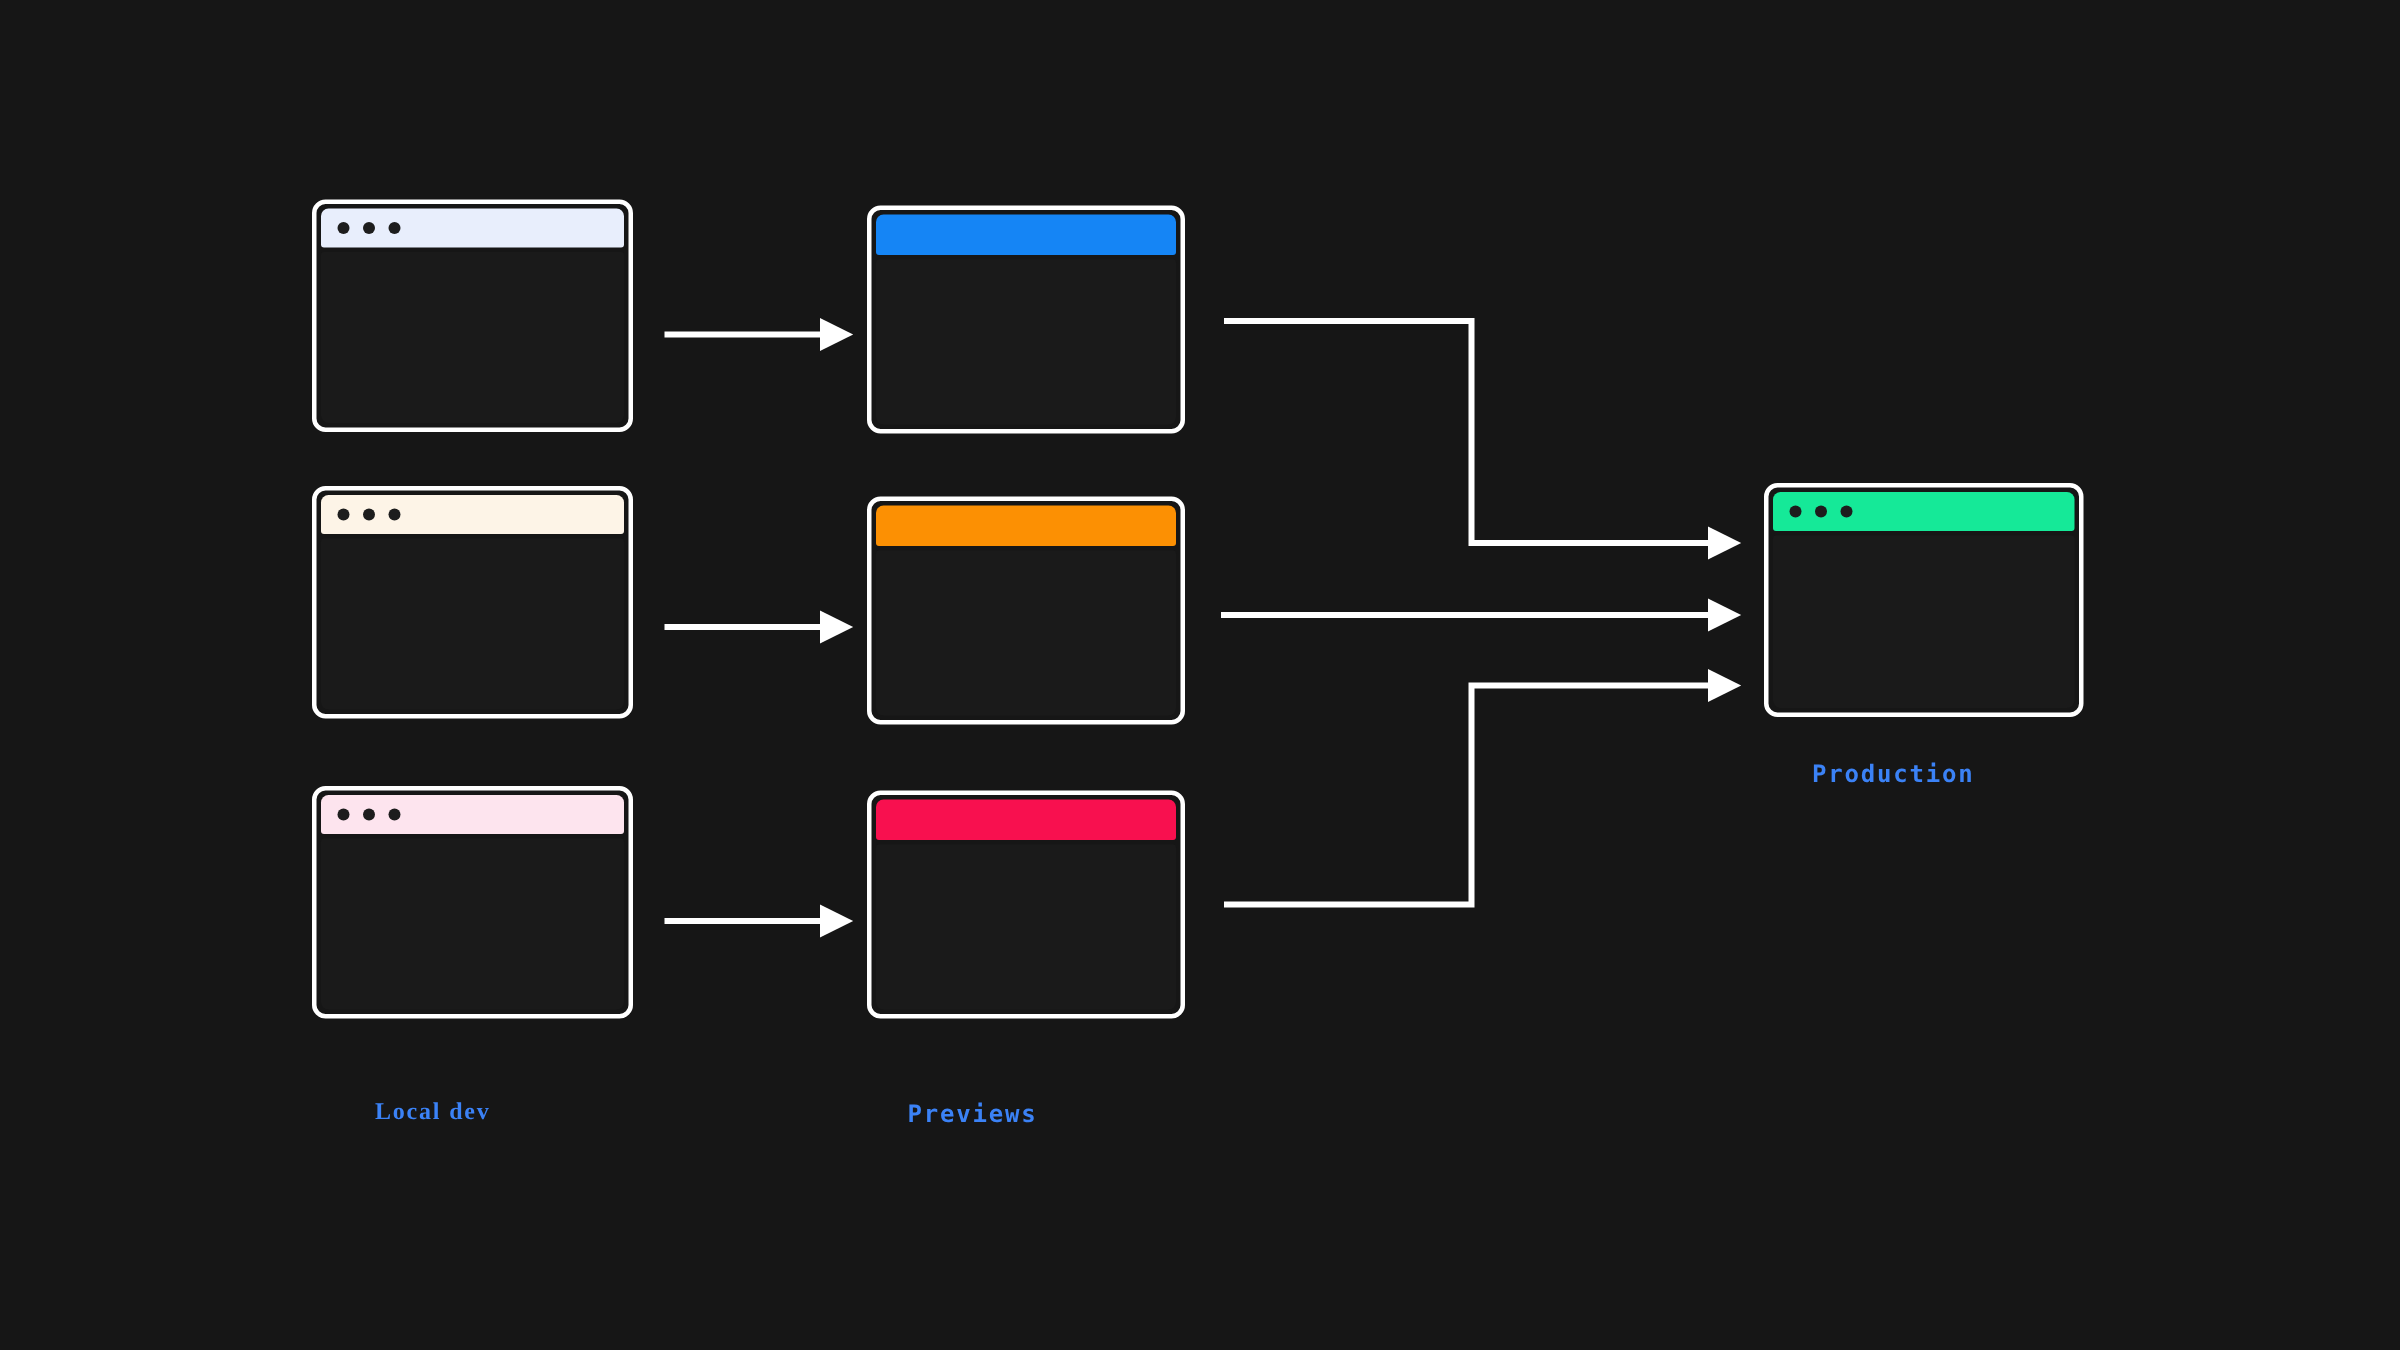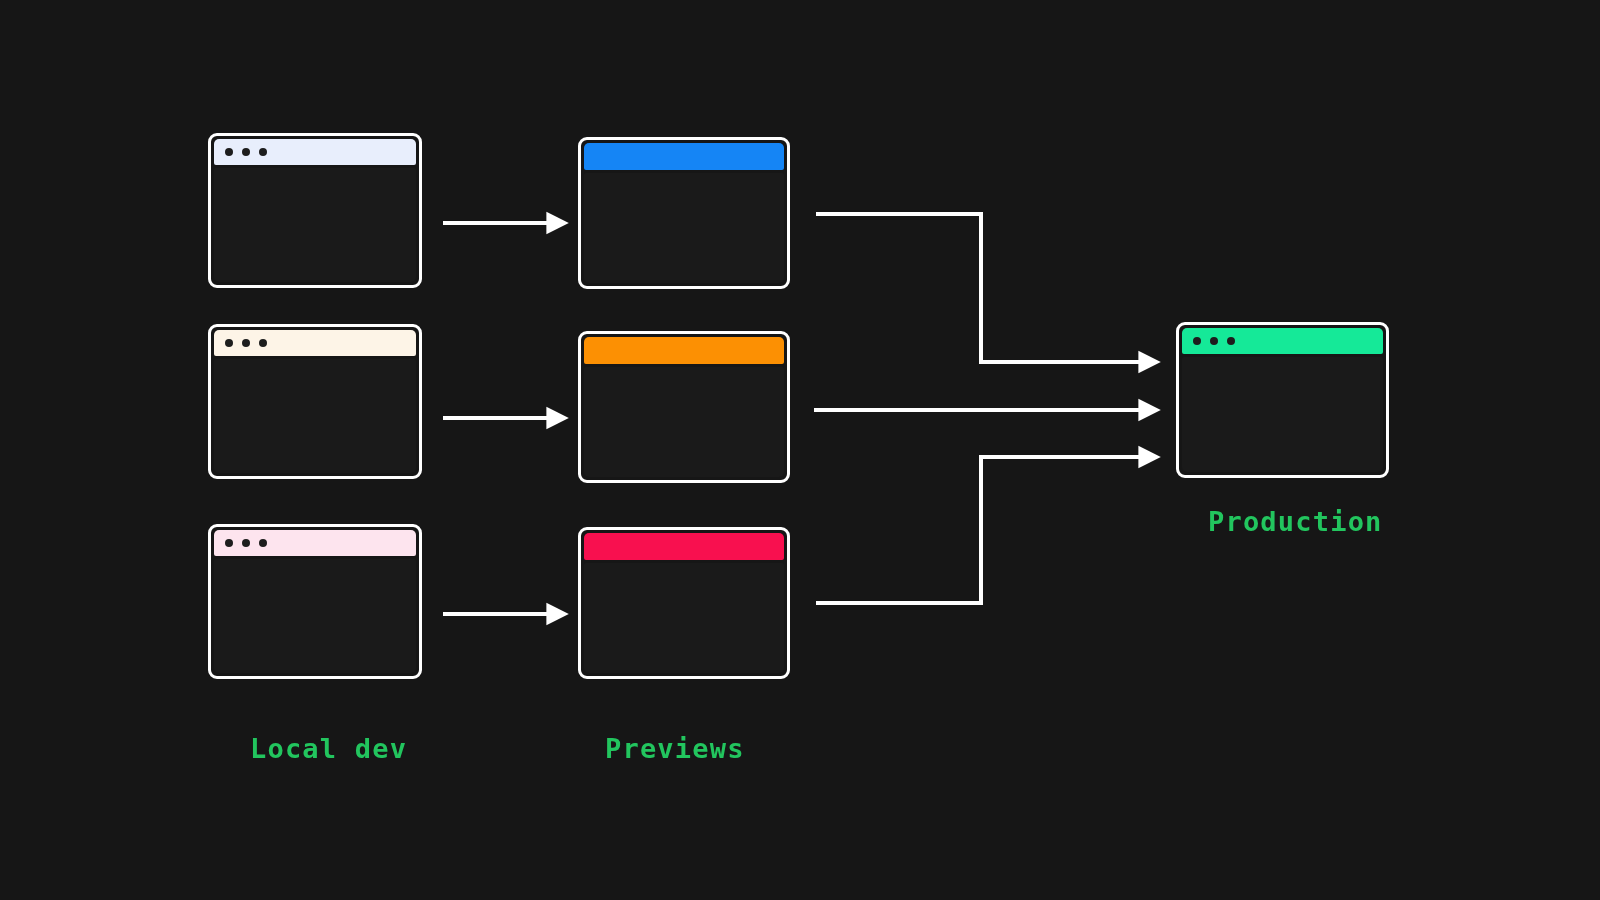--- a/index.html
+++ b/index.html
@@ -52,22 +52,22 @@
   .dot {
     width: 8px;
     height: 8px;
     border-radius: 50%;
     background: #1d1d1d;
   }
 
   
   .col-label {
     position: absolute;
-    color: #22c55e;
-    font-size: 27px;
+    color: #3b82f6;
+    font-size: 16px;
     font-weight: 700;
     letter-spacing: 1.2px;
     white-space: nowrap;
     font-family: "DejaVu Sans Mono", "Liberation Mono", monospace;
   }
 
   
   #connectors {
     position: absolute;
     left: 0;
@@ -108,21 +108,21 @@
     <div class="win-header" style="background:#fde4ee;">
       <div class="dots">
         <span class="dot" style="background:#1d1d1d;"></span>
         <span class="dot" style="background:#1d1d1d;"></span>
         <span class="dot" style="background:#1d1d1d;"></span>
       </div>
     </div>
     <div class="win-body"></div>
   </div>
 
-  <div class="col-label" style="left:250px; top:733px;">Local dev</div>
+  <div class="col-label" style="left:250px; top:733px;font-family:Liberation Serif, serif;">Local dev</div>
 
   <div class="win" style="left:578px; top:137px; width:212px; height:152px;">
     <div class="win-header tall" style="background:#1585f5;"></div>
     <div class="win-body"></div>
   </div>
 
   <div class="win" style="left:578px; top:331px; width:212px; height:152px;">
     <div class="win-header tall" style="background:#fc9003;"></div>
     <div class="win-body"></div>
   </div>

